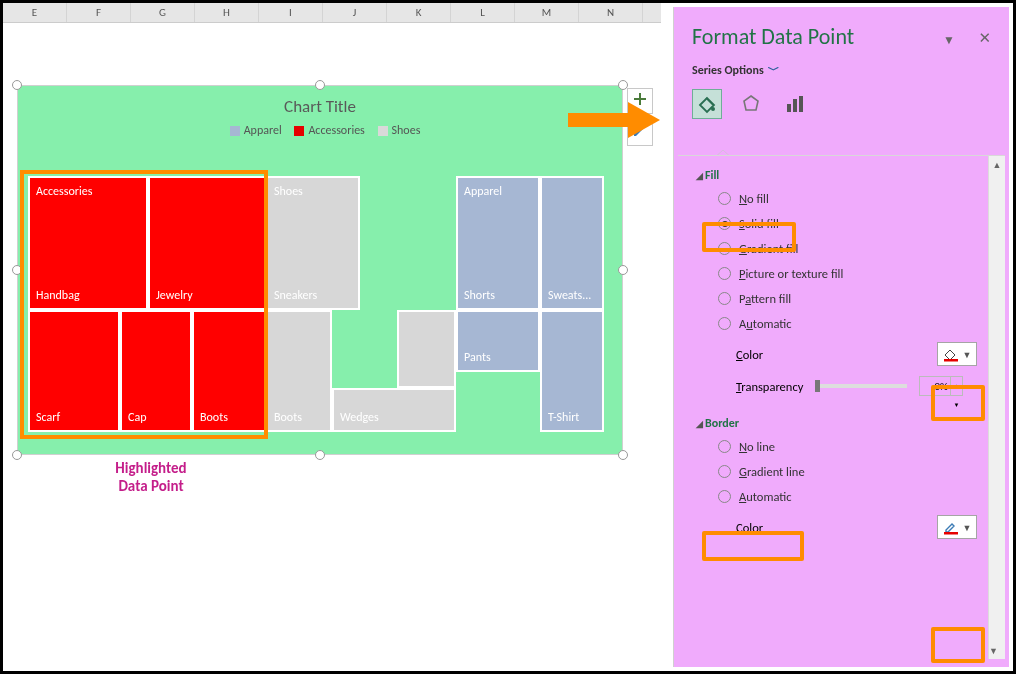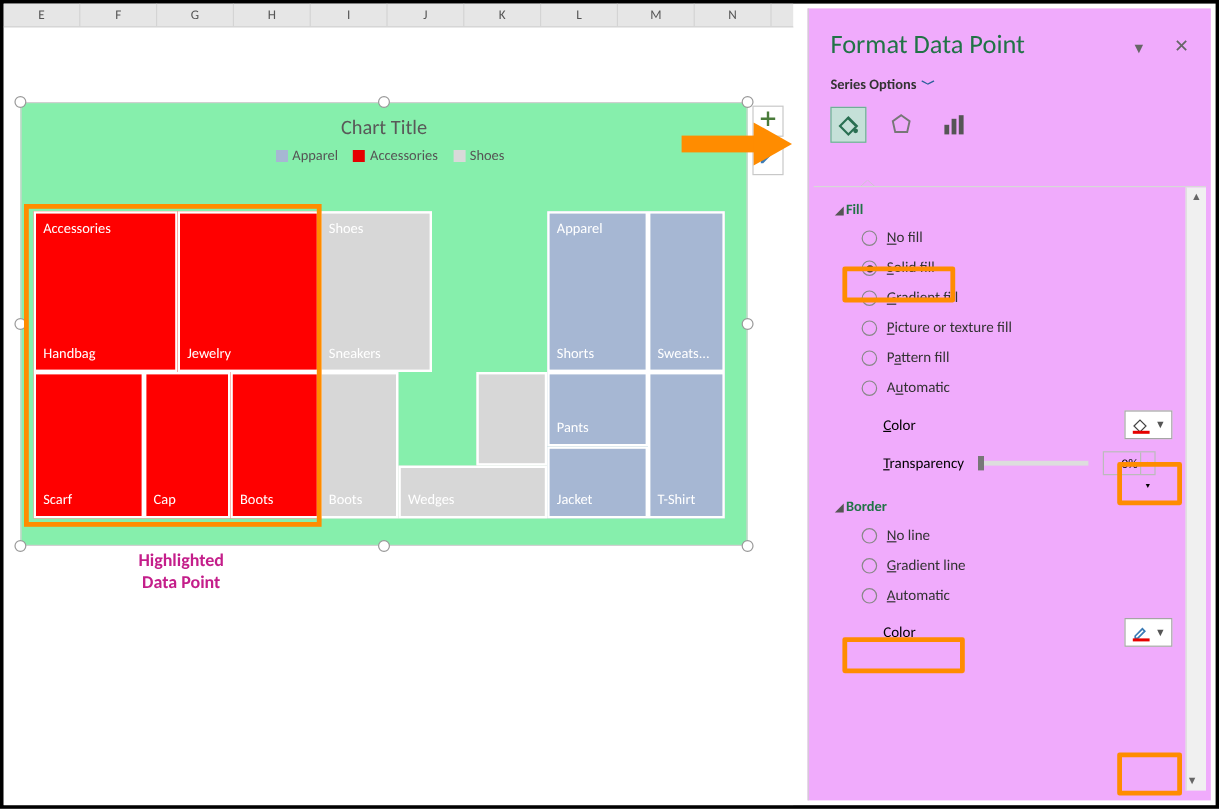--- a/index.html
+++ b/index.html
@@ -348,23 +348,20 @@
 
     <div class="tm-box apparel" style="left:428px;top:0;width:84px;height:134px;">
       <span class="lbl-top">Apparel</span>
       <span class="lbl-bottom">Shorts</span>
     </div>
     <div class="tm-box apparel" style="left:512px;top:0;width:64px;height:134px;text-align:center;">
       <span class="lbl-bottom">Sweats...</span>
     </div>
     <div class="tm-box apparel" style="left:428px;top:134px;width:84px;height:62px;">
       <span class="lbl-bottom">Pants</span>
-    </div>
-    <div class="tm-box apparel" style="left:428px;top:196px;width:84px;height:60px;">
-      <span class="lbl-bottom">Jacket</span>
     </div>
     <div class="tm-box apparel" style="left:512px;top:134px;width:64px;height:122px;">
       <span class="lbl-bottom">T-Shirt</span>
     </div>
   </div>
 </div>
 
 <div class="hl-rect" style="top:167px;left:17px;width:248px;height:269px;"></div>
 
 <div class="annotate" style="top:456px;left:48px;">

